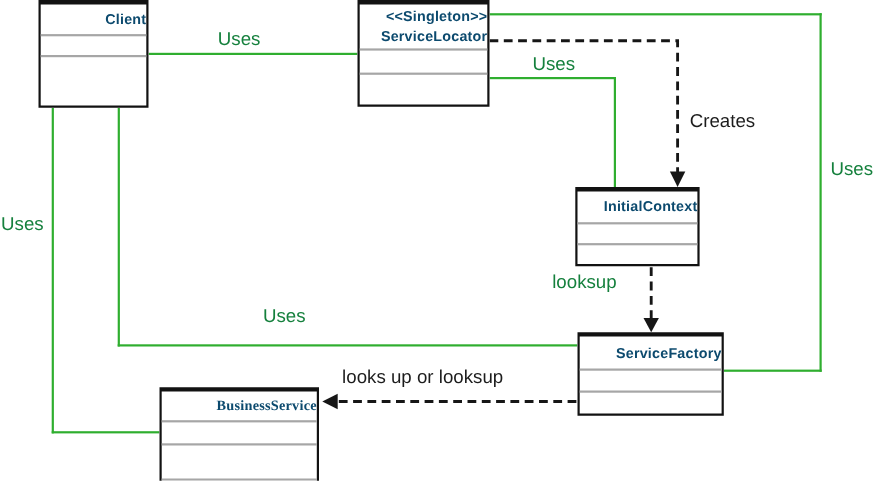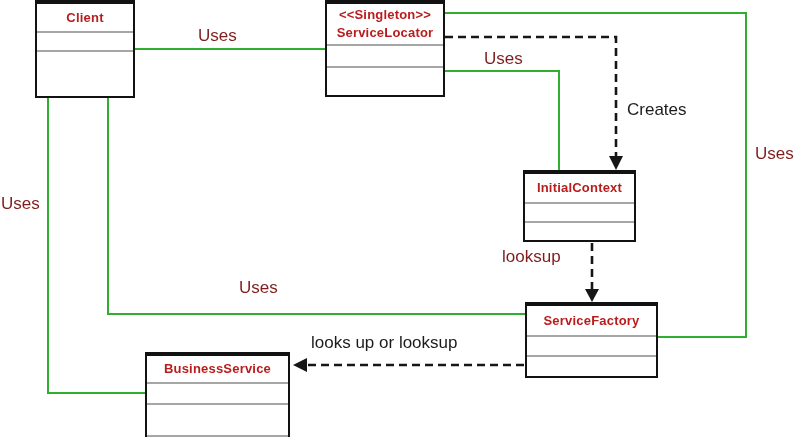--- a/index.html
+++ b/index.html
@@ -20,23 +20,23 @@
     position: absolute;
     background: #ffffff;
     border: 2px solid #121212;
     border-top-width: 4px;
     box-sizing: border-box;
     z-index: 3;
   }
   .uml-title {
     display: flex;
     flex-direction: column;
-    align-items: center;
+    align-items: flex-end;
     justify-content: center;
-    color: #b91c1c;
+    color: #0c4a6e;
     font-weight: bold;
     font-size: 13px;
     line-height: 1.35;
     letter-spacing: 0.2px;
   }
   .uml-comp {
     border-top: 2px solid #a6a6a6;
     box-sizing: border-box;
   }
   
@@ -46,21 +46,21 @@
     z-index: 1;
   }
   
   .lbl {
     position: absolute;
     font-size: 17px;
     line-height: 1;
     white-space: nowrap;
     z-index: 4;
   }
-  .lbl.green { color: #7f1d1d; }
+  .lbl.green { color: #15803d; }
   .lbl.black { color: #1c1c1c; }
   svg.overlay {
     position: absolute; left: 0; top: 0;
     width: 800px; height: 437px;
     z-index: 2;
     pointer-events: none;
   }
 </style>
 </head>
 <body>
@@ -121,21 +121,21 @@
 
   <div class="uml-box" style="left:525px; top:302px; width:133px; height:76px;">
     <div class="uml-title" style="height:29px;border-radius:12px;">
       <span>ServiceFactory</span>
     </div>
     <div class="uml-comp" style="height:20px;"></div>
     <div class="uml-comp" style="height:21px;"></div>
   </div>
 
   <div class="uml-box" style="left:145px; top:352px; width:145px; height:100px;">
-    <div class="uml-title" style="height:26px;">
+    <div class="uml-title" style="height:26px;font-family:Liberation Serif, serif;">
       <span>BusinessService</span>
     </div>
     <div class="uml-comp" style="height:21px;"></div>
     <div class="uml-comp" style="height:32px;"></div>
     <div class="uml-comp" style="height:15px;"></div>
   </div>
 
   <span class="lbl green" style="left:198px; top:27px;">Uses</span>
   <span class="lbl green" style="left:484px; top:50px;">Uses</span>
   <span class="lbl black" style="left:627px; top:61px;margin-top:40px;">Creates</span>

